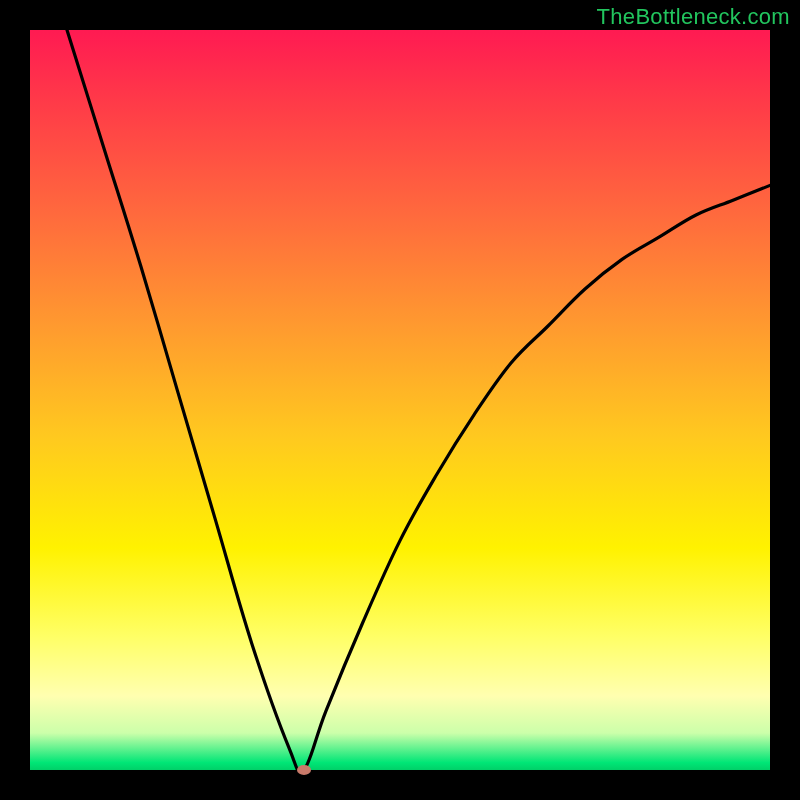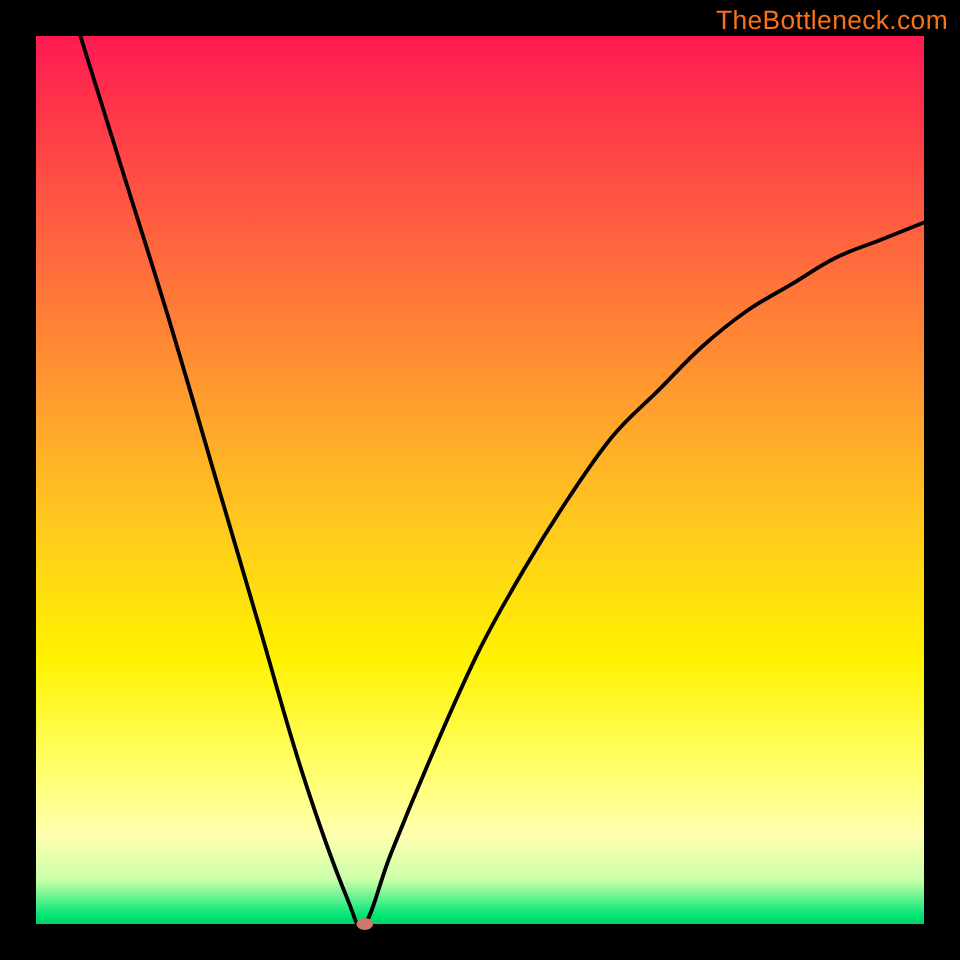--- a/index.html
+++ b/index.html
@@ -51,21 +51,21 @@
     position: absolute;
     width: 14px;
     height: 10px;
     border-radius: 50%;
     transform: translate(-50%, -50%);
   }
   .watermark {
     position: absolute;
     top: 4px;
     right: 10px;
-    color: #f97316;
+    color: #22c55e;
     font-size: 22px;
     font-weight: 500;
     letter-spacing: 0.3px;
     user-select: none;
   }
 </style>
 </head>
 <body>
 
 <div class="frame">

